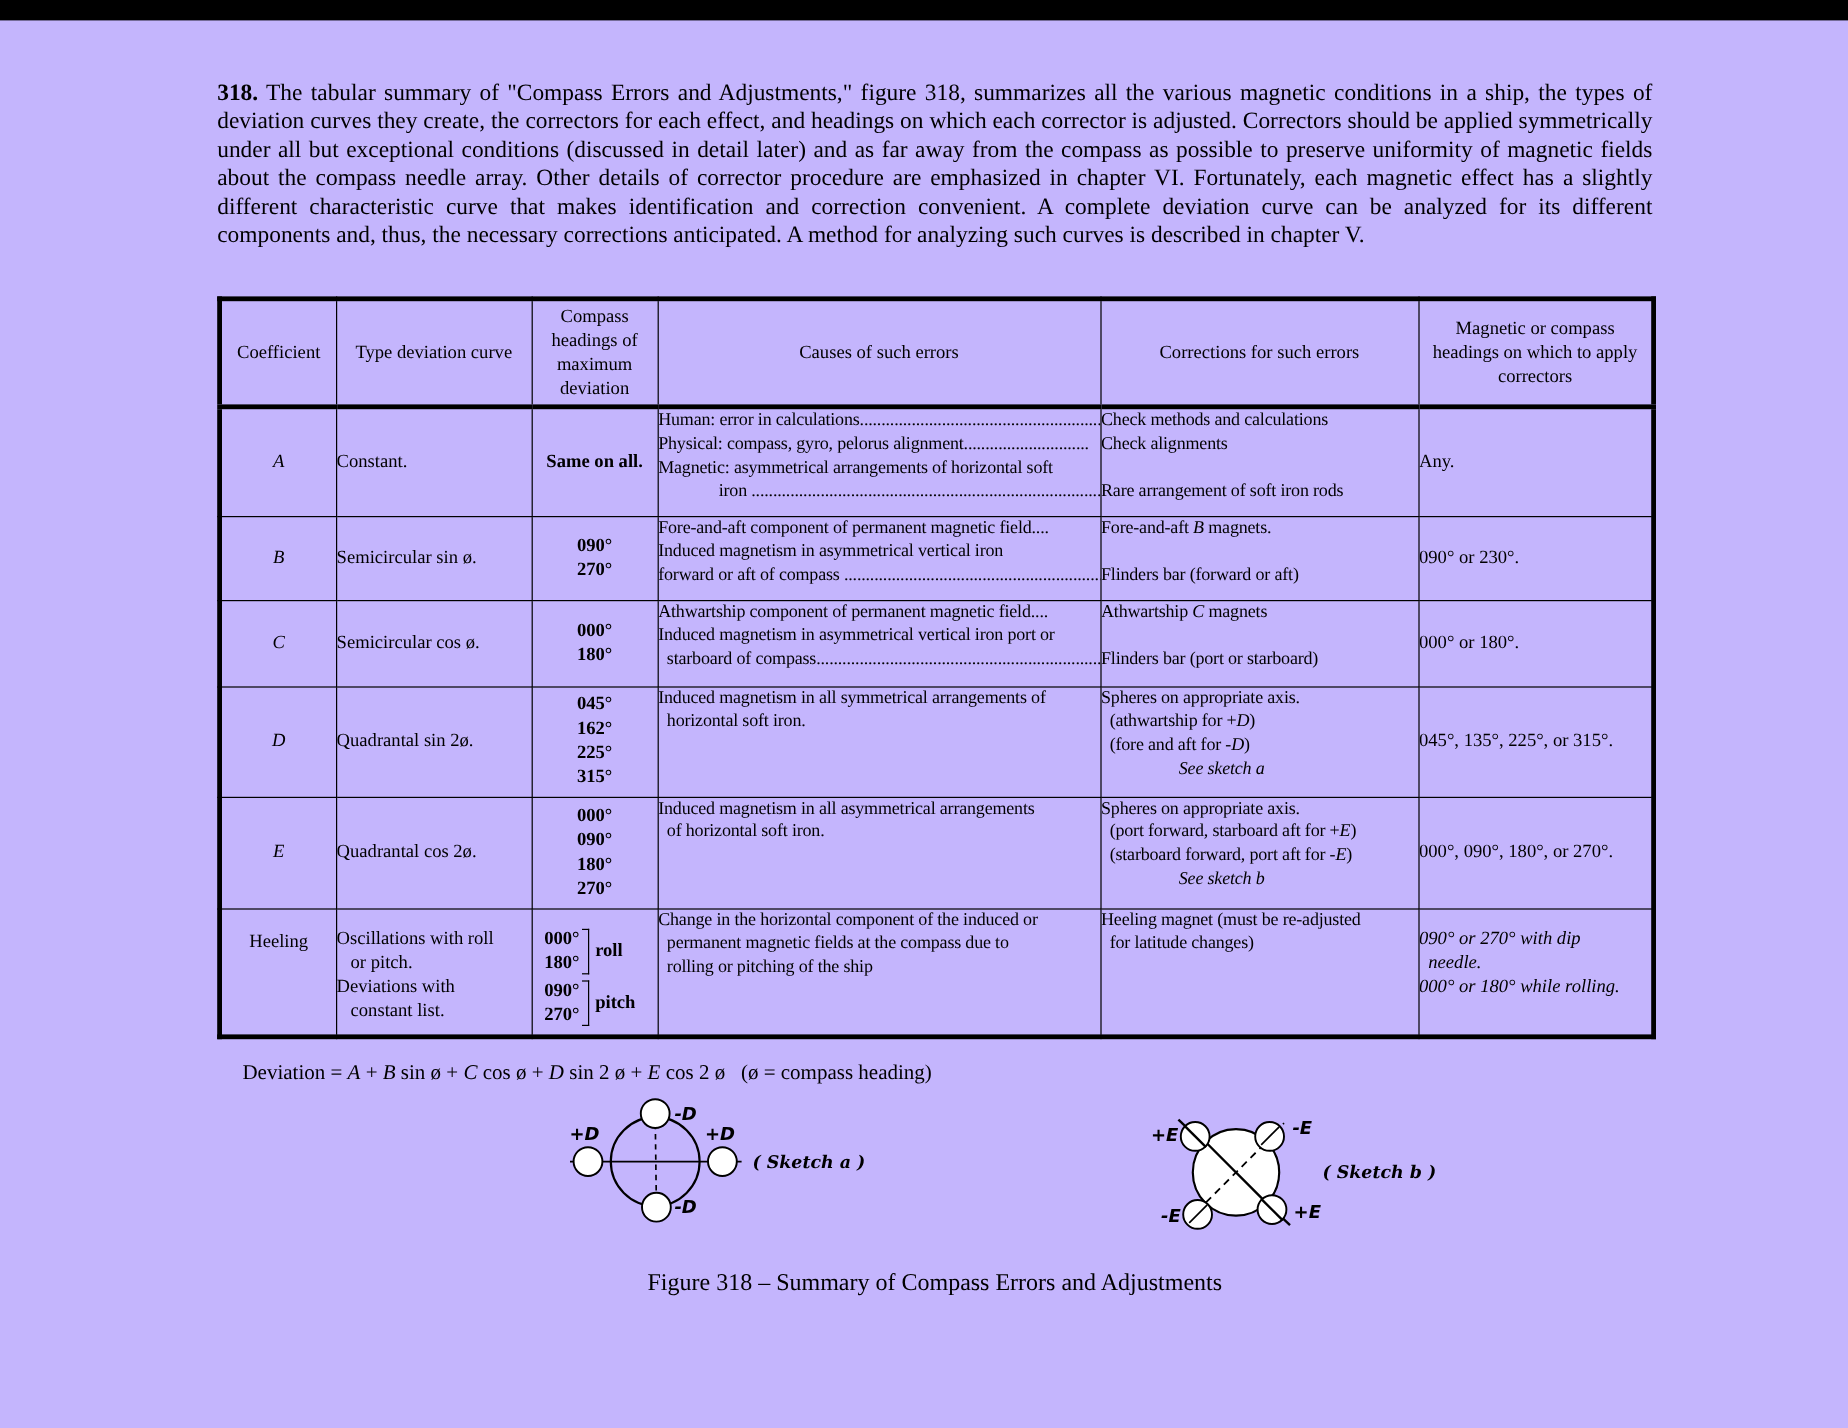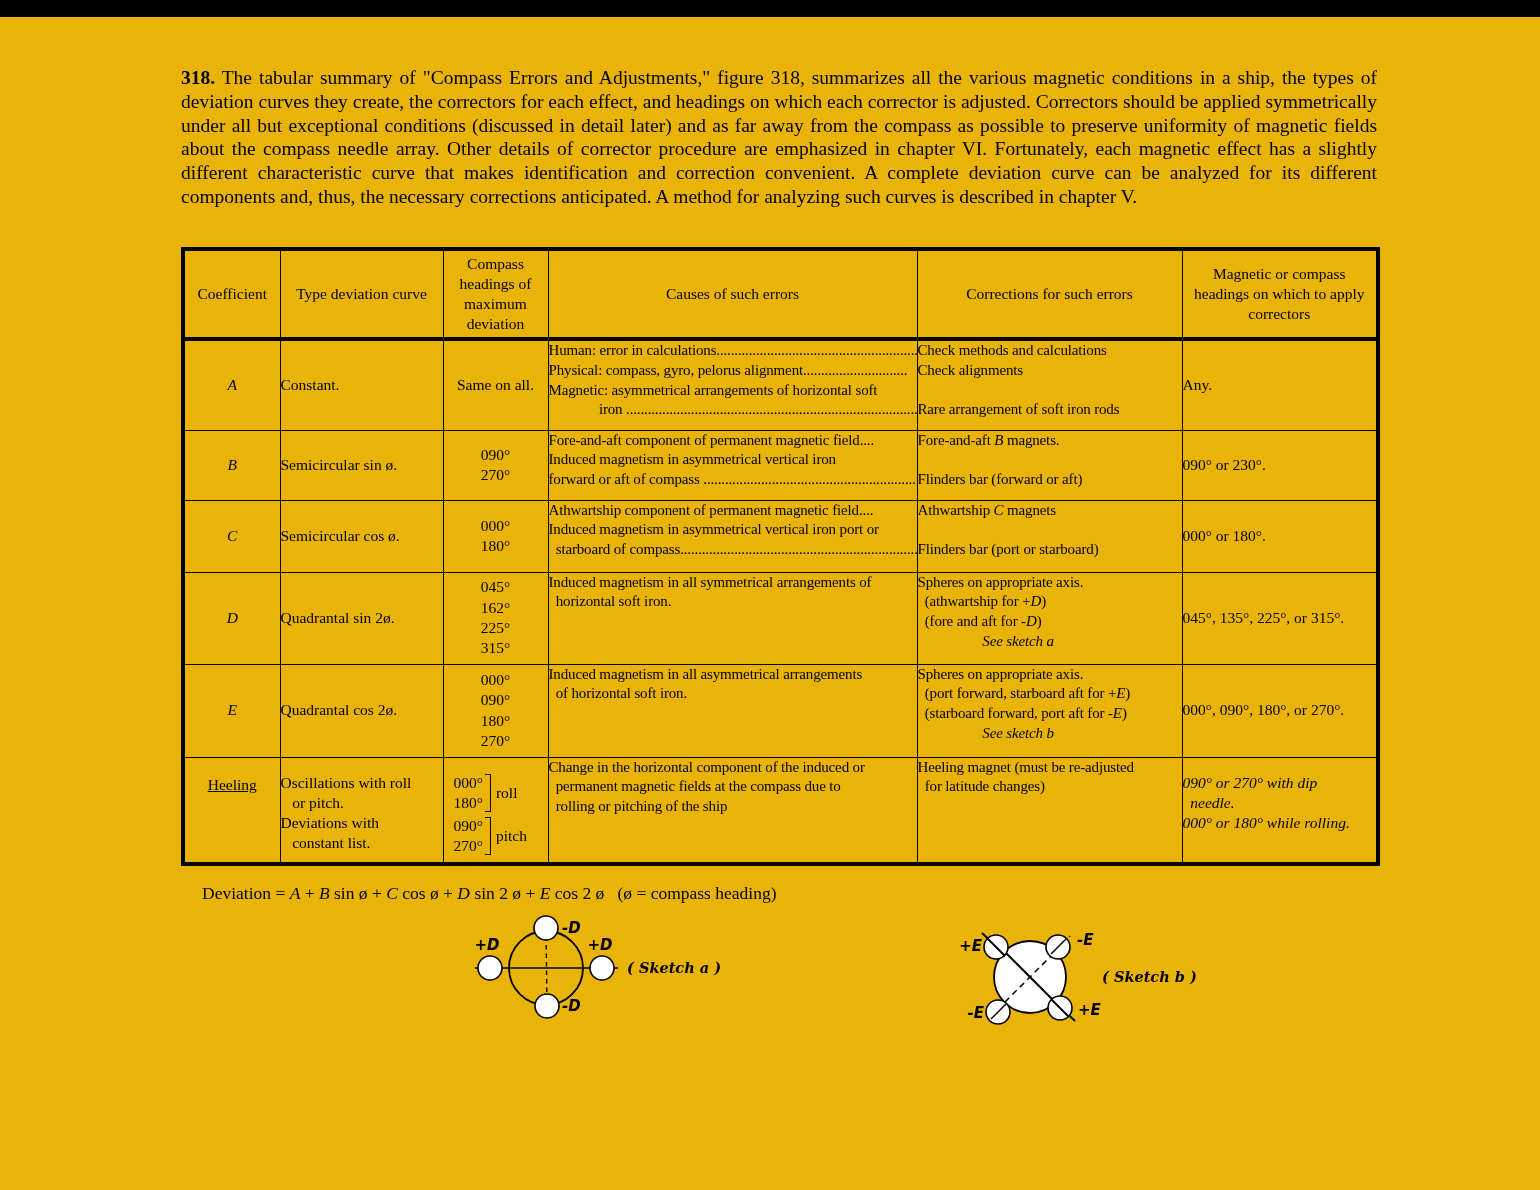--- a/index.html
+++ b/index.html
@@ -1,35 +1,35 @@
 <!DOCTYPE html>
 <html><head>
 <meta charset="utf-8">
 <style>
   html,body{margin:0;padding:0;background:#fff;}
-  .page{position:relative;width:1540px;height:1190px;background:#eab308;overflow:hidden;
+  .page{position:relative;width:1540px;height:1190px;background:#c4b5fd;overflow:hidden;
         font-family:"Liberation Serif", serif;color:#000;}
   .topbar{position:absolute;left:0;top:0;width:1540px;height:17px;background:#000;}
 
   .para{position:absolute;left:181px;top:66px;width:1196px;font-size:19.5px;line-height:1.22;
         text-align:justify;}
 
   .tablewrap{position:absolute;left:181px;top:247px;}
   table.ct{border-collapse:collapse;table-layout:fixed;width:1195px;border:4.5px solid #000;
            font-size:15.5px;}
   table.ct th, table.ct td{border:1.5px solid #000;padding:0;overflow:hidden;}
   table.ct thead th{border-bottom:4px solid #000;font-weight:normal;text-align:center;
                     vertical-align:middle;padding:3px 4px;line-height:1.28;}
   tr.h-header{height:90px}
   tr.h-a{height:91px} tr.h-b{height:70px} tr.h-c{height:72px}
   tr.h-d{height:92px} tr.h-e{height:93px} tr.h-heel{height:107px}
 
   td.c1{text-align:center;vertical-align:middle;}
   td.c2{vertical-align:middle;padding-left:10px;}
-  td.c3{text-align:center;vertical-align:middle;}
+  td.c3{text-align:center;vertical-align:middle;font-weight:bold;}
   td.c4{vertical-align:top;padding:9px 3px 0 7px;letter-spacing:-0.15px;font-size:15px;}
   td.c5{vertical-align:top;padding:9px 3px 0 12px;letter-spacing:-0.15px;font-size:15px;}
   td.c6{vertical-align:middle;padding-left:10px;}
   .line{white-space:nowrap;overflow:hidden;line-height:1.32;}
   td.c2 .line{line-height:1.3;}
 
   .heelcell{vertical-align:middle;}
   .heel-group{display:flex;align-items:center;justify-content:flex-start;padding-left:10px;
               margin:3px 0;text-align:left;}
   .heel-degs{line-height:1.3;}
@@ -206,21 +206,21 @@
             <div class="line">&nbsp;&nbsp;(port forward, starboard aft for +<span style="font-style: italic;">E</span>)</div>
             <div class="line">&nbsp;&nbsp;(starboard forward, port aft for -<span style="font-style: italic;">E</span>)</div>
             <div class="line">&nbsp;&nbsp;&nbsp;&nbsp;&nbsp;&nbsp;&nbsp;&nbsp;&nbsp;&nbsp;&nbsp;&nbsp;&nbsp;&nbsp;&nbsp;&nbsp;&nbsp;&nbsp;<span style="font-style: italic;">See sketch b</span></div>
           </td>
           <td class="c6">
               <div class="line">000°, 090°, 180°, or 270°.</div>
             </td>
         </tr>
 
         <tr class="h-heel">
-          <td class="c1" style="vertical-align:top;padding-top:17px;text-decoration:underline;">
+          <td class="c1" style="vertical-align:top;padding-top:17px;">
               <div class="line">Heeling</div>
             </td>
           <td class="c2" style="vertical-align:top;padding-top:15px;">
             <div class="line">Oscillations with roll</div>
             <div class="line">&nbsp;&nbsp;&nbsp;or pitch.</div>
             <div class="line">Deviations with</div>
             <div class="line">&nbsp;&nbsp;&nbsp;constant list.</div>
           </td>
           <td class="c3 heelcell" style="vertical-align:top;padding-top:12px;">
             <div class="heel-group">
@@ -291,14 +291,15 @@
     <line x1="121" y1="51" x2="136" y2="36" stroke="#000" stroke-width="1.4"></line>
     <circle cx="68" cy="109" r="12" fill="#fff" stroke="#000" stroke-width="1.6"></circle>
     <line x1="61" y1="116" x2="76" y2="101" stroke="#000" stroke-width="1.4"></line>
     <text x="52" y="48" text-anchor="end" class="sk-label">+E</text>
     <text x="147" y="42" text-anchor="start" class="sk-label">-E</text>
     <text x="54" y="115" text-anchor="end" class="sk-label">-E</text>
     <text x="148" y="112" text-anchor="start" class="sk-label">+E</text>
     <text x="172" y="79" text-anchor="start" class="sk-caption">( Sketch b )</text>
   </svg>
 
+  <div class="figcaption">Figure 318 – Summary of Compass Errors and Adjustments</div>
 
 </div>
 
 </body></html>

